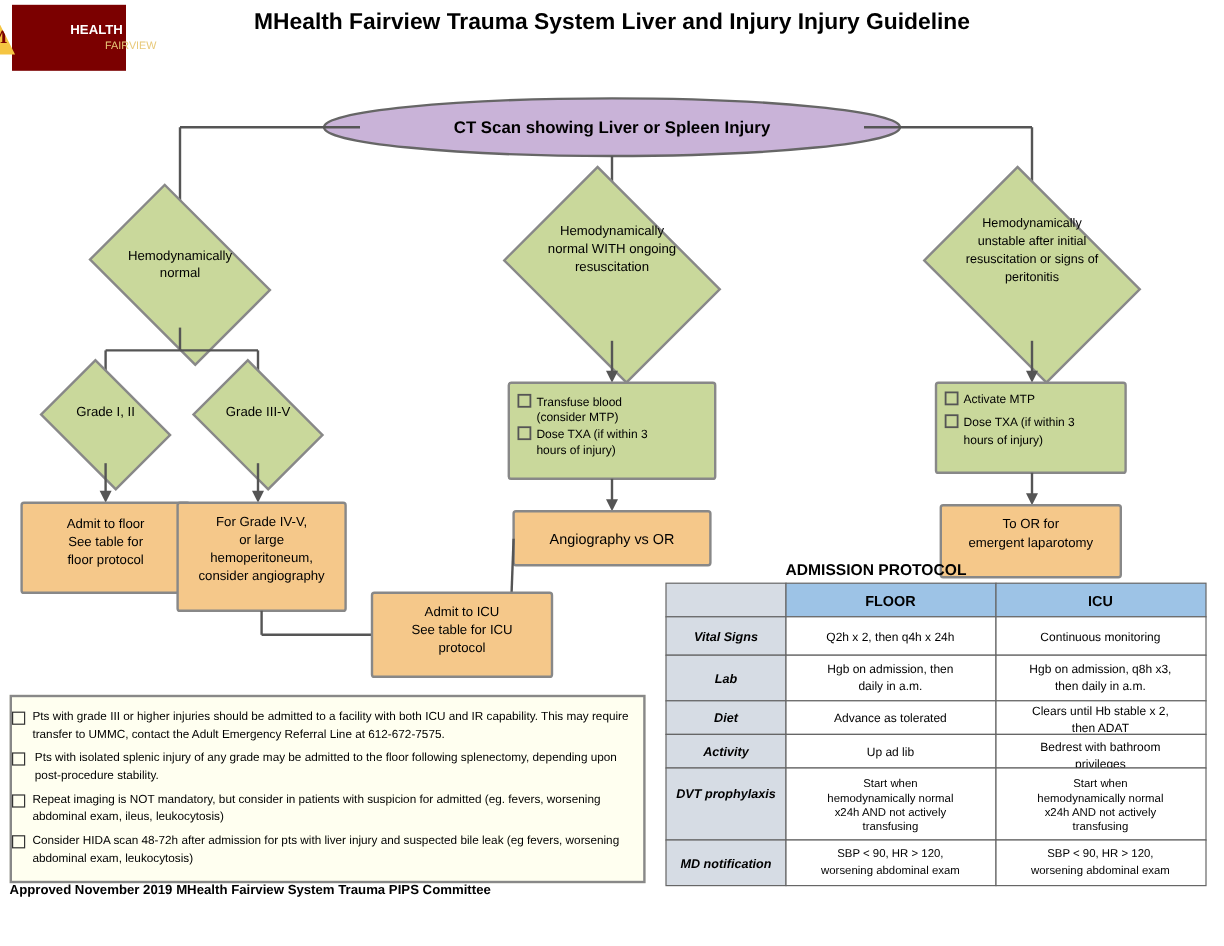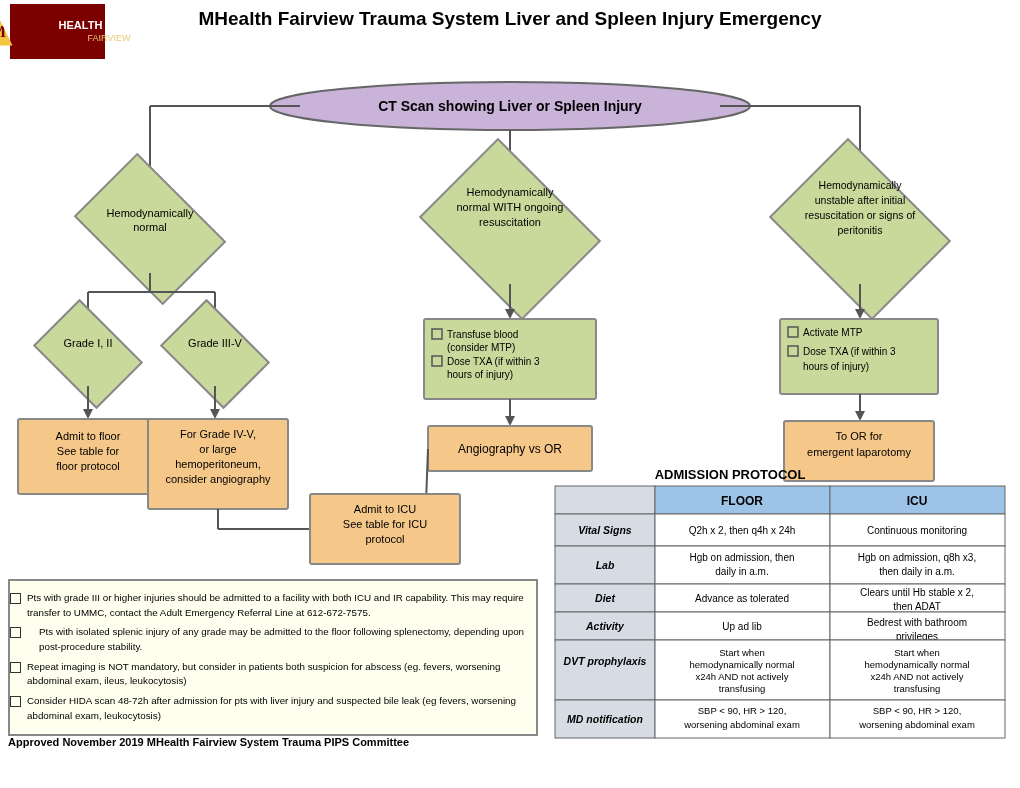--- a/index.html
+++ b/index.html
@@ -33,21 +33,21 @@
 <div class="page-wrapper">
 
   <div style="display:flex; align-items:center; padding: 8px 10px 4px 10px; position:relative;">
 
     <div style="position:absolute; left:10px; top:4px; background:#7b0000; width:95px; height:55px; display:flex; flex-direction:column; align-items:center; justify-content:center; padding:4px;">
       <div style="display:flex; align-items:center; gap:2px;">
         <div style="background:#f5c542; width:28px; height:28px; display:flex; align-items:center; justify-content:center; font-size:16px; font-weight:900; color:#7b0000; font-family:'Times New Roman',serif; clip-path:polygon(50% 0%, 0% 100%, 100% 100%);">M</div>
         <div style="color:#fff; font-size:11px; font-weight:bold; line-height:1.1;margin-left:44px;">HEALTH<br><span style="color:#e8c97a; font-size:9px; font-weight:normal;padding-left:29px;">FAIRVIEW</span></div>
       </div>
     </div>
-    <div style="font-size:19px; font-weight:bold; text-align:center; width:100%; margin-left:0;">MHealth Fairview Trauma System Liver and Spleen Injury Emergency</div>
+    <div style="font-size:19px; font-weight:bold; text-align:center; width:100%; margin-left:0;">MHealth Fairview Trauma System Liver and Injury Injury Guideline</div>
   </div>
 
   <div style="position:relative; width:832px; height:720px;">
     <svg width="1020" height="720" style="position:absolute; top:0; left:0; pointer-events:none;">
 
       <ellipse cx="510" cy="72" rx="240" ry="24" fill="#c9b3d8" stroke="#666" stroke-width="2"></ellipse>
       <text x="510" y="77" text-anchor="middle" font-size="14" font-weight="bold" fill="#000">CT Scan showing Liver or Spleen Injury</text>
 
       <line x1="300" y1="72" x2="150" y2="72" stroke="#555" stroke-width="2"></line>
       <line x1="150" y1="72" x2="150" y2="148" stroke="#555" stroke-width="2"></line>
@@ -227,27 +227,27 @@
       <text x="917" y="680" text-anchor="middle" font-size="9.5" fill="#000">SBP &lt; 90, HR &gt; 120,</text>
       <text x="917" y="694" text-anchor="middle" font-size="9.5" fill="#000">worsening abdominal exam</text>
 
     </svg>
 
     <div style="position:absolute; left:8px; top:545px; width:530px; border:2px solid #888; background:#fffff0; padding:10px 0; font-size:9.8px; line-height:1.5;">
       <div style="display:flex; gap:6px; margin-bottom:5px;">
         <span class="checkbox-sq" style="width:11px;height:11px;border:1.5px solid #333;display:inline-block;flex-shrink:0;margin-top:2px;"></span>
         <span>Pts with grade III or higher injuries should be admitted to a facility with both ICU and IR capability.  This may require transfer to UMMC, contact the Adult Emergency Referral Line at 612-672-7575.</span>
       </div>
-      <div style="display:flex; gap:18px; margin-bottom:5px;">
+      <div style="display:flex; gap:8px; margin-bottom:5px;">
         <span class="checkbox-sq" style="width:11px;height:11px;border:1.5px solid #333;display:inline-block;flex-shrink:0;margin-top:2px;"></span>
         <span>Pts with isolated splenic injury of any grade may be admitted to the floor following splenectomy, depending upon post-procedure stability.</span>
       </div>
       <div style="display:flex; gap:6px; margin-bottom:5px;">
         <span class="checkbox-sq" style="width:11px;height:11px;border:1.5px solid #333;display:inline-block;flex-shrink:0;margin-top:2px;"></span>
-        <span>Repeat imaging is NOT mandatory, but consider in patients both suspicion for abscess (eg. fevers, worsening abdominal exam, ileus, leukocytosis)</span>
+        <span>Repeat imaging is NOT mandatory, but consider in patients with suspicion for admitted (eg. fevers, worsening abdominal exam, ileus, leukocytosis)</span>
       </div>
       <div style="display:flex; gap:6px;">
         <span class="checkbox-sq" style="width:11px;height:11px;border:1.5px solid #333;display:inline-block;flex-shrink:0;margin-top:2px;"></span>
         <span>Consider HIDA scan 48-72h after admission for pts with liver injury and suspected bile leak (eg fevers, worsening abdominal exam, leukocytosis)</span>
       </div>
     </div>
 
     <div style="position:absolute; bottom:6px; left:8px; font-size:11px; font-weight:bold;">Approved November 2019 MHealth Fairview System Trauma PIPS Committee</div>
   </div>
 </div>

